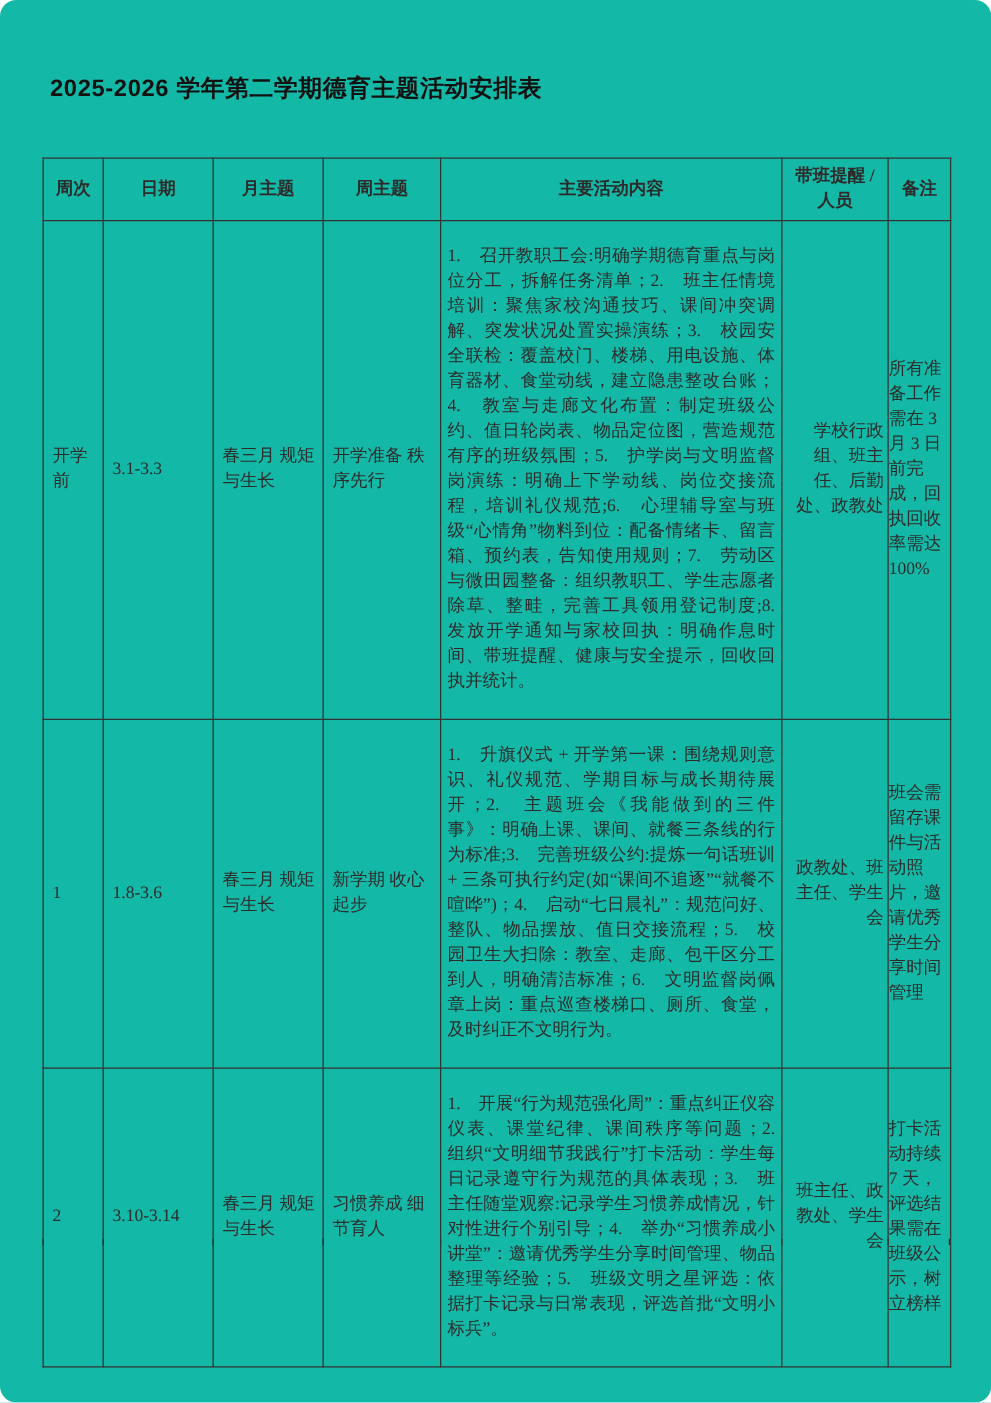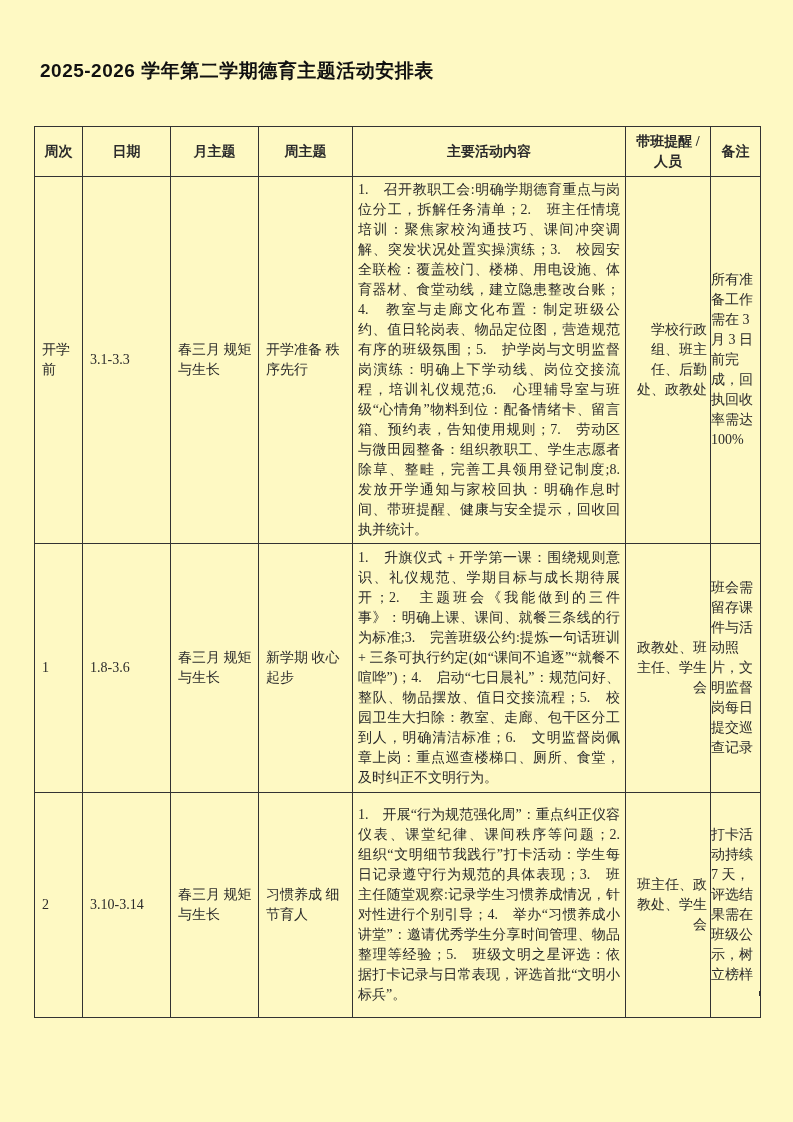--- a/index.html
+++ b/index.html
@@ -4,24 +4,25 @@
 <style>
   html, body {
     margin: 0;
     padding: 0;
     background: #ffffff;
   }
   .page {
     position: relative;
     width: 793px;
     height: 1122px;
-    background: #fef9c3;
+    background: #14b8a6;
     overflow: hidden;
     color: #2b2b2b;
     font-family: "Liberation Serif", "DejaVu Serif", serif;
+    border-radius: 13px;
   }
   .doc-title {
     position: absolute;
     left: 40px;
     top: 58px;
     font-family: "Liberation Sans", "DejaVu Sans", sans-serif;
     font-size: 19px;
     font-weight: 700;
     color: #111111;
     letter-spacing: 0.5px;
@@ -58,21 +59,21 @@
   .col-date   { width: 88px; }
   .col-month  { width: 88px; }
   .col-wtheme { width: 94px; }
   .col-act    { width: 273px; }
   .col-resp   { width: 85px; }
   .col-notes  { width: 50px; }
   tr.r0 { height: 345px; }
   tr.r1 { height: 249px; }
   tr.r2 { height: 225px; }
   td.cell-simple { padding: 2px 4px 2px 7px; text-align: left; }
-  td.cell-activities { padding: 3px 5px; text-align: justify; }
+  td.cell-activities { padding: 19px 5px; text-align: justify; }
   td.cell-resp { padding: 2px 3px 2px 6px; text-align: right; }
   td.cell-notes { padding: 2px 2px 2px 0; text-align: left; }
   .page-break-ticks {
     position: absolute;
     left: 34px;
     top: 991px;
     width: 726px;
     height: 5px;
     display: flex;
   }
@@ -123,21 +124,21 @@
         <td class="cell-resp">学校行政组、班主任、后勤处、政教处</td>
         <td class="cell-notes">所有准备工作需在 3 月 3 日前完成，回执回收率需达 100%</td>
       </tr>
       <tr class="r1">
         <td class="cell-simple">1</td>
         <td class="cell-simple">1.8-3.6</td>
         <td class="cell-simple">春三月 规矩与生长</td>
         <td class="cell-simple">新学期 收心起步</td>
         <td class="cell-activities">1.　升旗仪式 + 开学第一课：围绕规则意识、礼仪规范、学期目标与成长期待展开；2.　主题班会《我能做到的三件事》：明确上课、课间、就餐三条线的行为标准;3.　完善班级公约:提炼一句话班训 + 三条可执行约定(如“课间不追逐”“就餐不喧哗”)；4.　启动“七日晨礼”：规范问好、整队、物品摆放、值日交接流程；5.　校园卫生大扫除：教室、走廊、包干区分工到人，明确清洁标准；6.　文明监督岗佩章上岗：重点巡查楼梯口、厕所、食堂，及时纠正不文明行为。</td>
         <td class="cell-resp">政教处、班主任、学生会</td>
-        <td class="cell-notes">班会需留存课件与活动照片，文明监督岗每日提交巡查记录</td>
+        <td class="cell-notes">班会需留存课件与活动照片，邀请优秀学生分享时间管理</td>
       </tr>
       <tr class="r2">
         <td class="cell-simple">2</td>
         <td class="cell-simple">3.10-3.14</td>
         <td class="cell-simple">春三月 规矩与生长</td>
         <td class="cell-simple">习惯养成 细节育人</td>
         <td class="cell-activities">1.　开展“行为规范强化周”：重点纠正仪容仪表、课堂纪律、课间秩序等问题；2.　组织“文明细节我践行”打卡活动：学生每日记录遵守行为规范的具体表现；3.　班主任随堂观察:记录学生习惯养成情况，针对性进行个别引导；4.　举办“习惯养成小讲堂”：邀请优秀学生分享时间管理、物品整理等经验；5.　班级文明之星评选：依据打卡记录与日常表现，评选首批“文明小标兵”。</td>
         <td class="cell-resp">班主任、政教处、学生会</td>
         <td class="cell-notes">打卡活动持续 7 天，评选结果需在班级公示，树立榜样</td>
       </tr>

